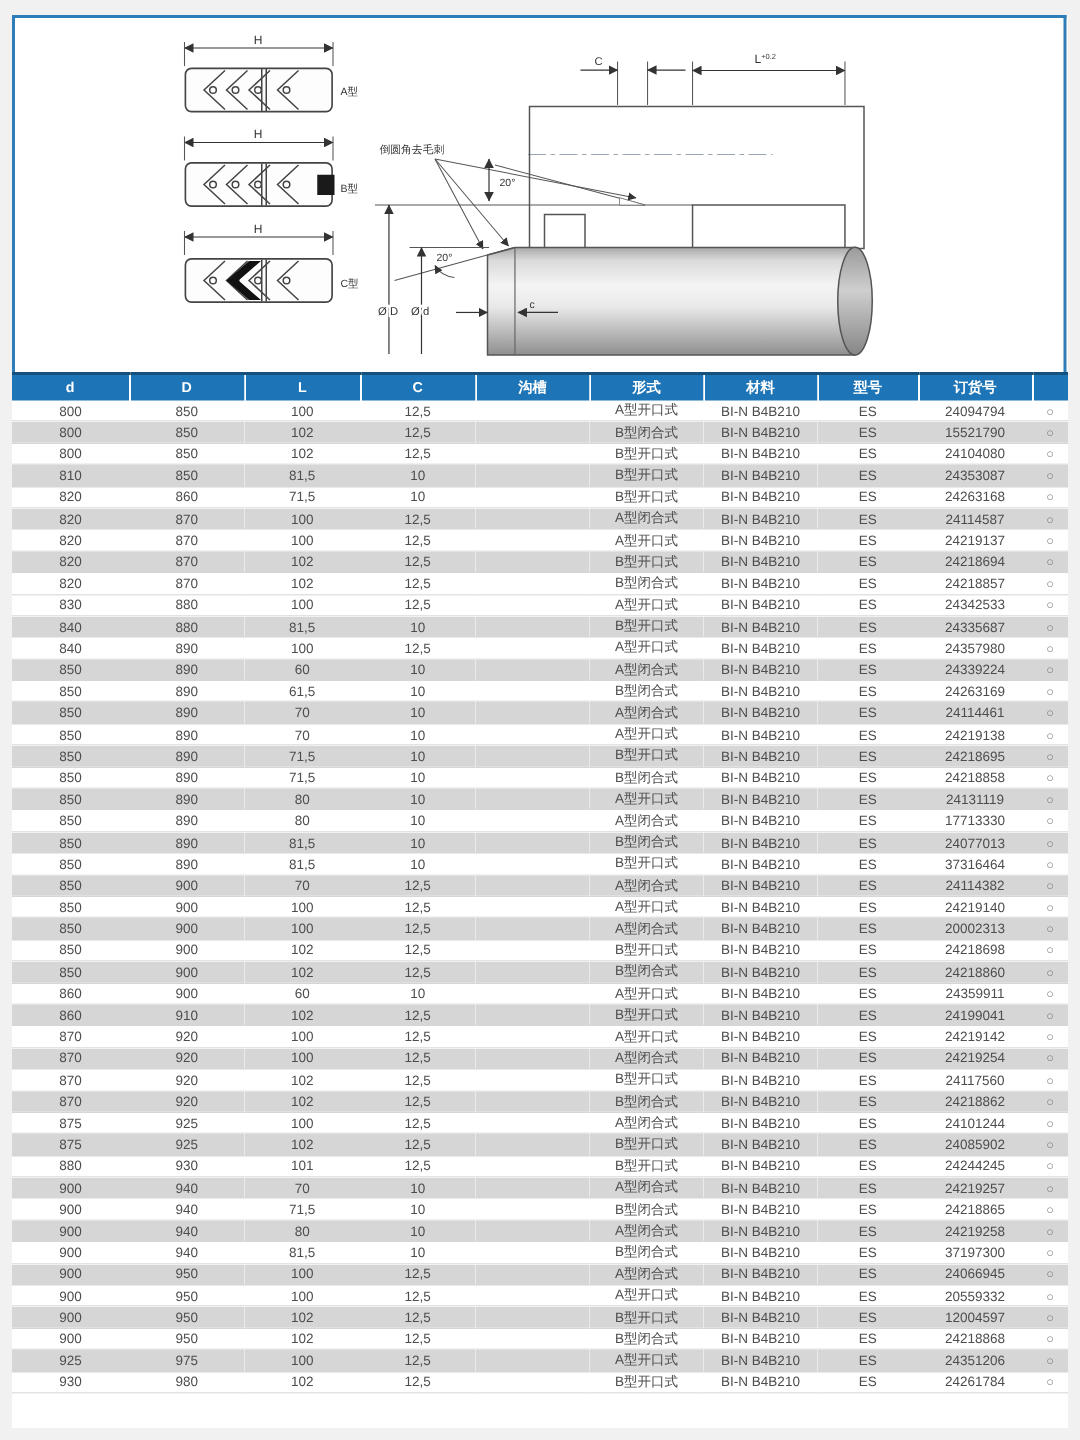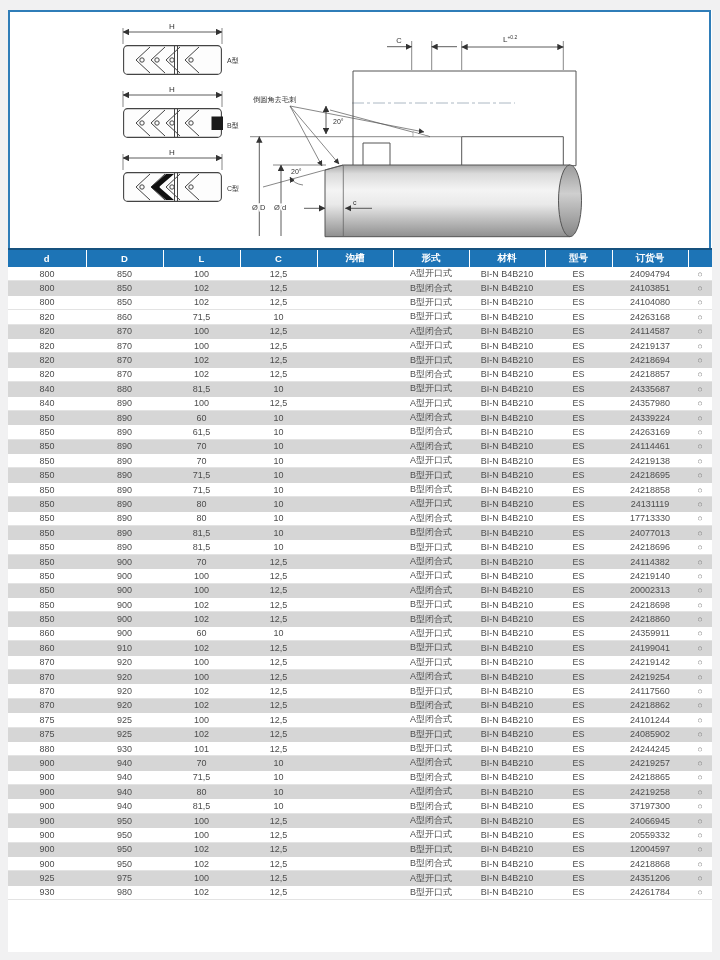--- a/index.html
+++ b/index.html
@@ -202,33 +202,45 @@
         </tr>
         <tr class="stripe">
           <td>800</td>
           <td>850</td>
           <td>102</td>
           <td>12,5</td>
           <td></td>
           <td>B型闭合式</td>
           <td>BI-N B4B210</td>
           <td>ES</td>
-          <td>24103851</td>
+          <td>15521790</td>
           <td class="avail">○</td>
         </tr>
         <tr>
           <td>800</td>
           <td>850</td>
           <td>102</td>
           <td>12,5</td>
           <td></td>
           <td>B型开口式</td>
           <td>BI-N B4B210</td>
           <td>ES</td>
           <td>24104080</td>
+          <td class="avail">○</td>
+        </tr>
+        <tr class="stripe">
+          <td>810</td>
+          <td>850</td>
+          <td>81,5</td>
+          <td>10</td>
+          <td></td>
+          <td>B型开口式</td>
+          <td>BI-N B4B210</td>
+          <td>ES</td>
+          <td>24353087</td>
           <td class="avail">○</td>
         </tr>
         <tr>
           <td>820</td>
           <td>860</td>
           <td>71,5</td>
           <td>10</td>
           <td></td>
           <td>B型开口式</td>
           <td>BI-N B4B210</td>
@@ -277,20 +289,32 @@
           <td>870</td>
           <td>102</td>
           <td>12,5</td>
           <td></td>
           <td>B型闭合式</td>
           <td>BI-N B4B210</td>
           <td>ES</td>
           <td>24218857</td>
           <td class="avail">○</td>
         </tr>
+        <tr>
+          <td>830</td>
+          <td>880</td>
+          <td>100</td>
+          <td>12,5</td>
+          <td></td>
+          <td>A型开口式</td>
+          <td>BI-N B4B210</td>
+          <td>ES</td>
+          <td>24342533</td>
+          <td class="avail">○</td>
+        </tr>
         <tr class="stripe">
           <td>840</td>
           <td>880</td>
           <td>81,5</td>
           <td>10</td>
           <td></td>
           <td>B型开口式</td>
           <td>BI-N B4B210</td>
           <td>ES</td>
           <td>24335687</td>
@@ -418,21 +442,21 @@
         </tr>
         <tr>
           <td>850</td>
           <td>890</td>
           <td>81,5</td>
           <td>10</td>
           <td></td>
           <td>B型开口式</td>
           <td>BI-N B4B210</td>
           <td>ES</td>
-          <td>24218696</td>
+          <td>37316464</td>
           <td class="avail">○</td>
         </tr>
         <tr class="stripe">
           <td>850</td>
           <td>900</td>
           <td>70</td>
           <td>12,5</td>
           <td></td>
           <td>A型闭合式</td>
           <td>BI-N B4B210</td>

